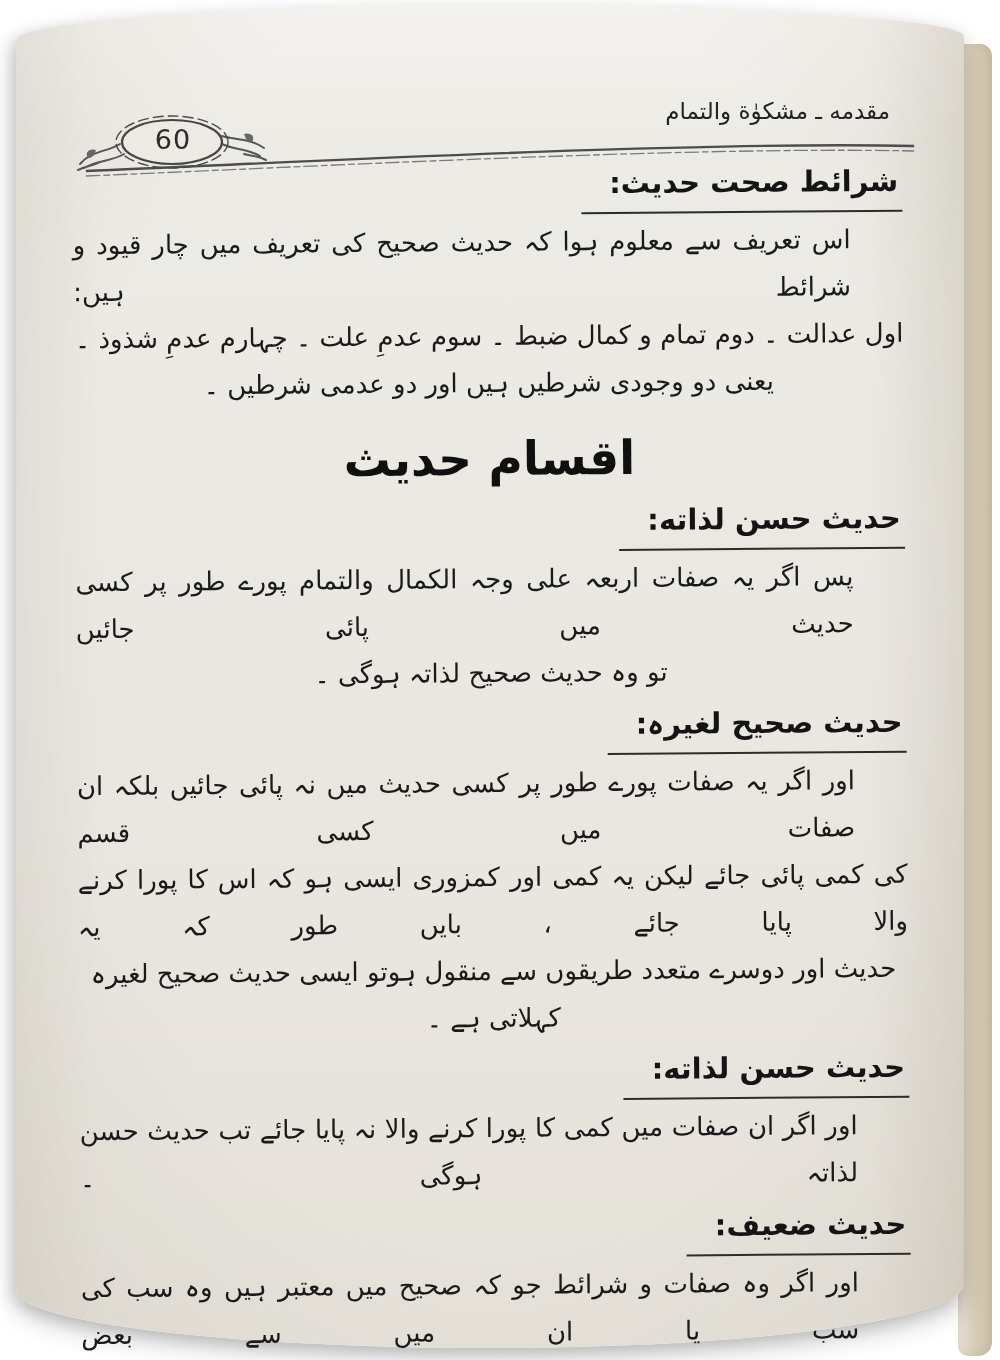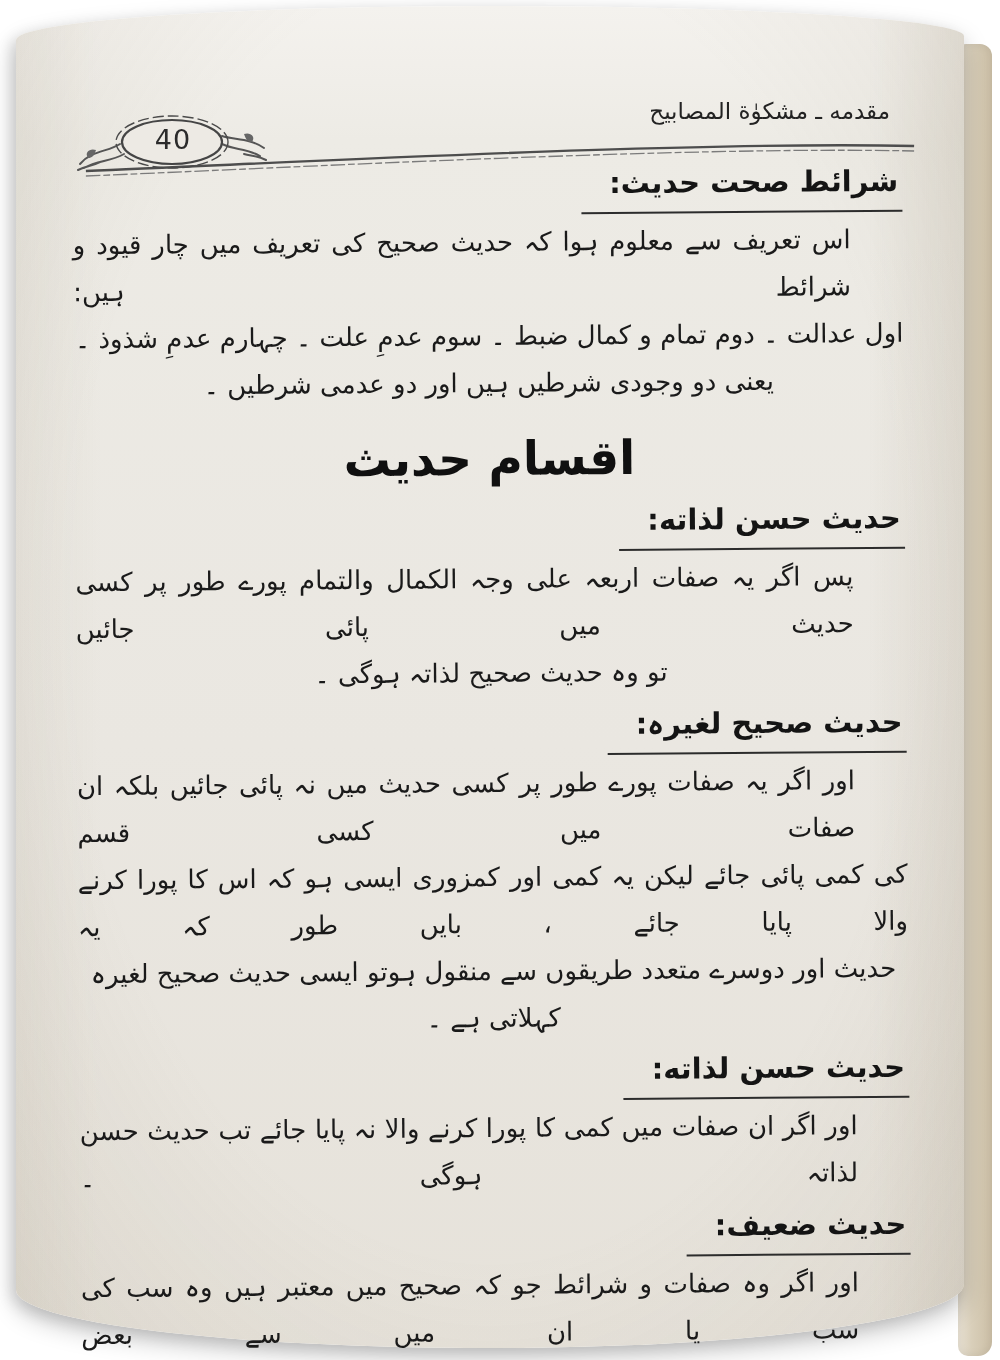--- a/index.html
+++ b/index.html
@@ -68,40 +68,40 @@
 </style>
 </head>
 <body>
 
 <div class="fore-edge"></div>
 
 <div class="book-page">
   <div class="vignette"></div>
 
   <header>
-    <div class="header-title">مقدمه ـ مشکوٰة المصابیح</div>
+    <div class="header-title">مقدمه ـ مشکوٰة والتمام</div>
 
     <svg class="header-rule" viewBox="0 0 860 46" preserveAspectRatio="none" aria-hidden="true">
       <path d="M4,37 C230,28 630,7 856,12" stroke="#4d4d4d" stroke-width="2.4" fill="none"></path>
       <path d="M4,42 C230,33 630,12 856,17" stroke="#7b7b7b" stroke-width="1.3" fill="none" stroke-dasharray="15 3 7 3"></path>
     </svg>
 
     <div class="ornament">
       <svg viewBox="0 0 196 70" aria-hidden="true">
 
         <path d="M6,56 C18,42 34,44 46,36 M10,60 C24,52 36,54 50,46 M4,62 C12,58 18,58 26,54" stroke="#555" stroke-width="2" fill="none" stroke-linecap="round"></path>
         <path d="M14,50 c-4,-6 2,-10 8,-8 c-2,6 -4,8 -8,8 Z" fill="#666"></path>
 
         <path d="M190,40 C176,30 160,32 148,28 M186,48 C172,40 160,42 148,36 M192,52 C184,48 178,48 170,46" stroke="#555" stroke-width="2" fill="none" stroke-linecap="round"></path>
         <path d="M178,34 c4,-6 -2,-10 -8,-8 c2,6 4,8 8,8 Z" fill="#666"></path>
 
         <ellipse cx="98" cy="34" rx="56" ry="26" fill="none" stroke="#4a4a4a" stroke-width="1.4" stroke-dasharray="11 4"></ellipse>
         <ellipse cx="98" cy="34" rx="50" ry="22" fill="#edeae4" stroke="#454545" stroke-width="2.2"></ellipse>
       </svg>
-      <span class="page-num">40</span>
+      <span class="page-num">60</span>
     </div>
   </header>
 
   <main class="content">
 
     <div class="sec">
       <span class="u">شرائط صحت حدیث:</span>
     </div>
     <p class="ln full indent">اس تعریف سے معلوم ہوا کہ حدیث صحیح کی تعریف میں چار قیود و شرائط ہیں:</p>
     <p class="ln right">اول عدالت ۔ دوم تمام و کمال ضبط ۔ سوم عدمِ علت ۔ چہارم عدمِ شذوذ ۔</p>

